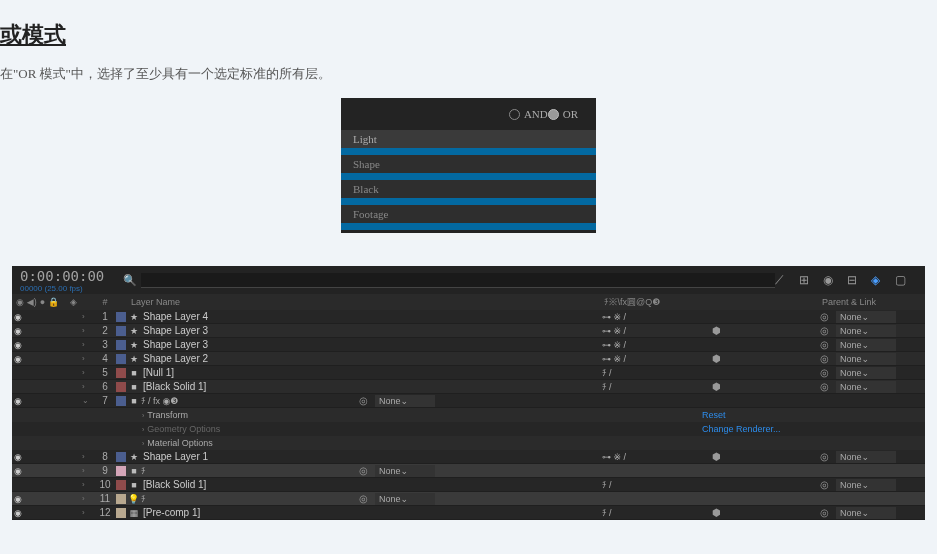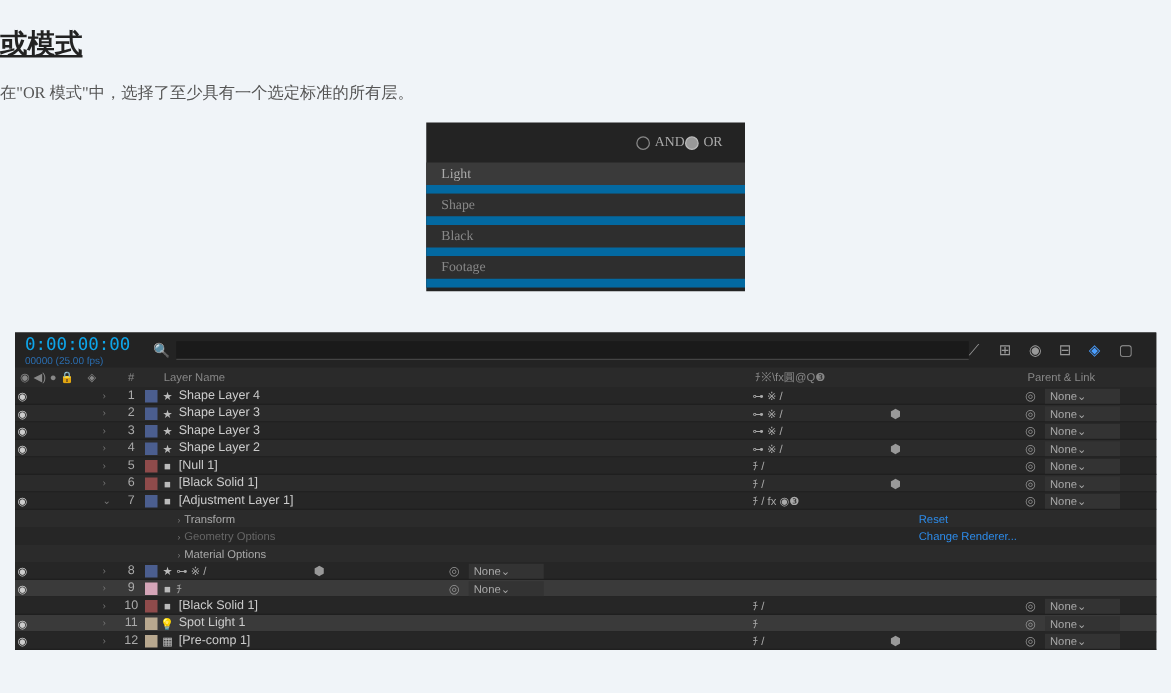--- a/index.html
+++ b/index.html
@@ -77,21 +77,21 @@
       display: flex;
       align-items: center;
       padding: 3px 8px;
       height: 28px;
       background: #232323;
     }
     .timecode-area {
       width: 95px;
     }
     .timecode {
-      color: #0ea5e9;
+      color: #a3a3a3;
       font-size: 14px;
       font-family: monospace;
     }
     .timecode-sub {
       color: #2d8ceb;
       font-size: 8px;
       opacity: 0.7;
     }
     .search-icon {
       color: #888;
@@ -174,21 +174,21 @@
     .prop-row {
       display: flex;
       align-items: center;
       height: 14px;
       background: #262626;
       font-size: 9px;
     }
     .prop-row.alt { background: #2b2b2b; }
     .prop-name { padding-left: 130px; flex: 1; color: #aaa; }
     .prop-name.dim { color: #666; }
-    .prop-value { width: 190px; color: #2d8ceb; cursor: pointer; }
+    .prop-value { width: 223px; color: #2d8ceb; cursor: pointer; }
     .triangle { color: #777; font-size: 7px; margin-right: 3px; }
     
     .c-blue { background: #4b5e8f; }
     .c-red { background: #8f4b4b; }
     .c-pink { background: #d4a5b8; }
     .c-tan { background: #b8a88f; }
   </style>
 </head>
 <body>
 
@@ -405,21 +405,20 @@
       <span class="eye-icon"></span>
       <span class="eye-icon"></span>
       <span class="eye-icon"></span>
     </div>
     <div class="expand-area">
           <span class="twirl">⌄</span>
         </div>
     <div class="layer-num">7</div>
     <div class="color-box c-blue"></div>
     <div class="layer-icon-area">■</div>
-    <div class="layer-name">[Adjustment Layer 1]</div>
     <div class="modes-area">ﾁ / fx ◉❸</div>
     <div class="track-area"></div>
     <div class="parent-area">
       <span class="spiral">◎</span>
       <div class="parent-dropdown">
             <span>None</span>
             <span>⌄</span>
           </div>
     </div>
   </div>
@@ -441,20 +440,21 @@
       <span class="eye-icon"></span>
       <span class="eye-icon"></span>
       <span class="eye-icon"></span>
     </div>
     <div class="expand-area">
           <span class="twirl">›</span>
         </div>
     <div class="layer-num">8</div>
     <div class="color-box c-blue"></div>
     <div class="layer-icon-area">★</div>
+    <div class="layer-name">Shape Layer 1</div>
     <div class="modes-area">⊶ ※ /</div>
     <div class="track-area">
           <span class="cube-icon">⬢</span>
         </div>
     <div class="parent-area">
       <span class="spiral">◎</span>
       <div class="parent-dropdown">
             <span>None</span>
             <span>⌄</span>
           </div>
@@ -513,21 +513,20 @@
       <span class="eye-icon"></span>
       <span class="eye-icon"></span>
       <span class="eye-icon"></span>
     </div>
     <div class="expand-area">
           <span class="twirl">›</span>
         </div>
     <div class="layer-num">11</div>
     <div class="color-box c-tan"></div>
     <div class="layer-icon-area">💡</div>
-    <div class="layer-name">Spot Light 1</div>
     <div class="modes-area">ﾁ</div>
     <div class="track-area"></div>
     <div class="parent-area">
       <span class="spiral">◎</span>
       <div class="parent-dropdown">
             <span>None</span>
             <span>⌄</span>
           </div>
     </div>
   </div>

